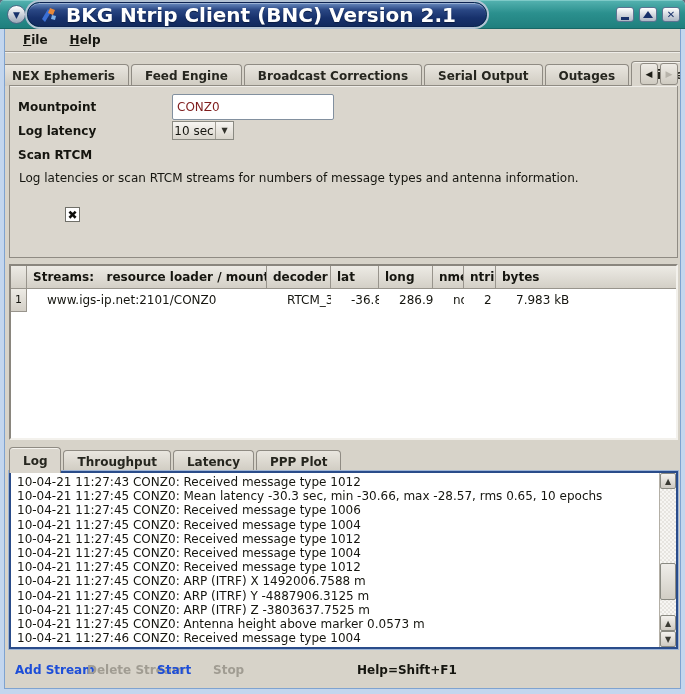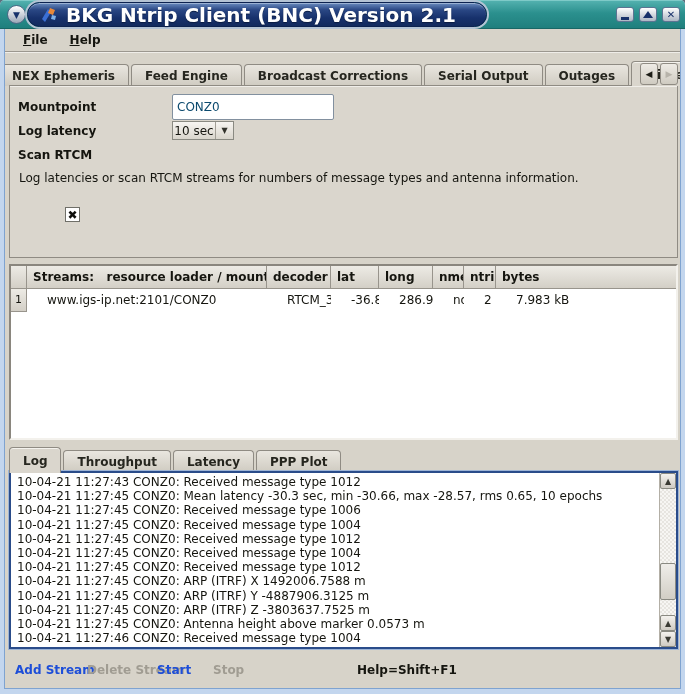--- a/index.html
+++ b/index.html
@@ -49,21 +49,21 @@
     background:linear-gradient(#eeebe5,#cfcbc1);display:flex;align-items:center;justify-content:center;font-size:9px;}
   .tab-scroll.enabled{color:#1c1c16;}
   .tab-scroll.disabled{color:#b7b3aa;}
 
   
   .pane{position:absolute;left:4px;top:56px;width:669px;height:173px;box-sizing:border-box;
     background:#dad6cd;border:1px solid #8f8b83;box-shadow:inset 0 1px 0 #f0eee9;z-index:2;}
   .f-row{position:absolute;left:8px;display:flex;align-items:center;gap:45px;}
   .f-label{width:109px;font-weight:bold;}
   .text-input{width:162px;height:19px;box-sizing:border-box;background:#ffffff;border:1px solid #82909f;
-    border-radius:2px;font:inherit;padding:12px 4px;color:#0c4a6e;}
+    border-radius:2px;font:inherit;padding:12px 4px;color:#7f1d1d;}
   .combo{width:62px;height:19px;box-sizing:border-box;border:1px solid #8a8a82;border-radius:0;
     background:linear-gradient(#f7f5f1,#d9d5cc);display:flex;align-items:center;}
   .combo-text{flex:1;text-align:center;}
   .combo-arrow{width:17px;align-self:stretch;border-left:1px solid #a39f96;display:flex;align-items:center;justify-content:center;font-size:8px;color:#33332c;}
   .checkbox{width:15px;height:15px;box-sizing:border-box;background:#ffffff;border:1px solid #6f6f68;
     display:flex;align-items:center;justify-content:center;font-size:12px;font-weight:bold;color:#0d0d0a;line-height:1;}
   .f-desc{position:absolute;left:9px;top:85px;}
 
   
   .table-frame{position:absolute;left:4px;top:235px;width:669px;height:176px;box-sizing:border-box;background:#ffffff;

